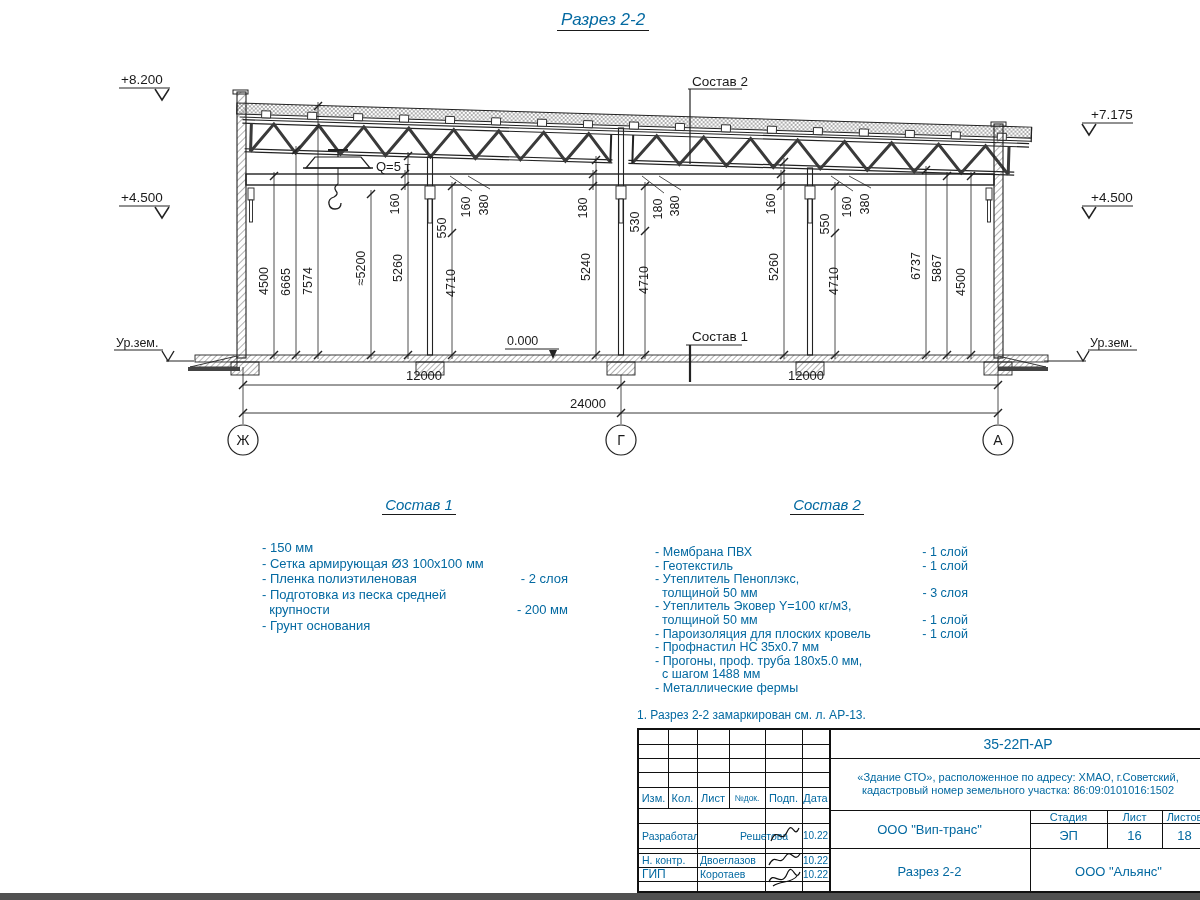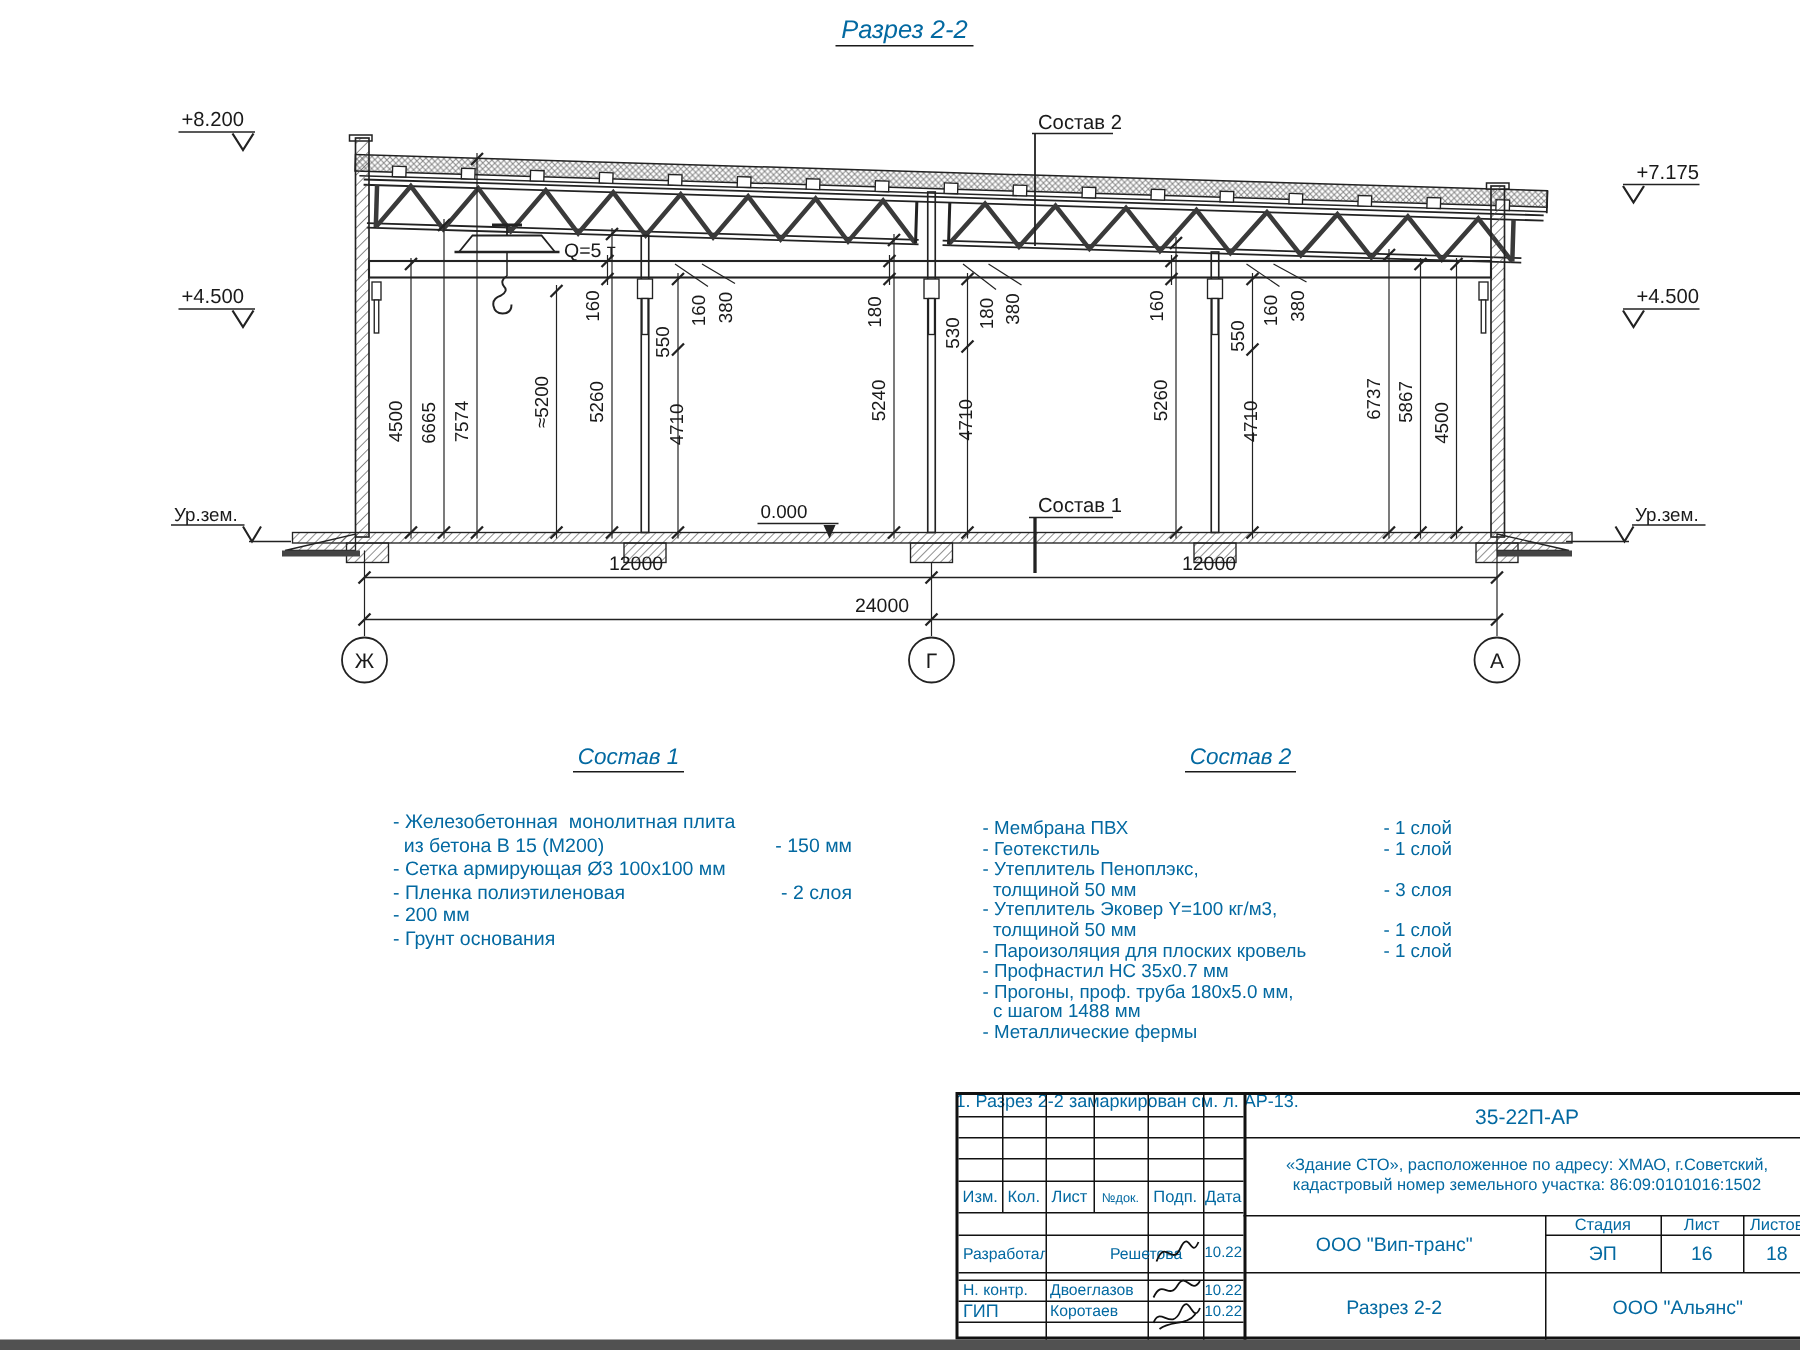--- a/index.html
+++ b/index.html
@@ -11,21 +11,21 @@
   .drawing{left:0;top:0;width:1200px;height:470px;}
   .drawing text{font-family:"Liberation Sans",sans-serif;fill:#1a1a1a;}
   .comp-title{width:140px;text-align:center;font-size:15px;font-style:italic;top:496px;}
   .comp-title span{border-bottom:1.2px solid #1a1a1a;padding:0 3px 1px 3px;}
   .comp-list{display:flex;flex-direction:column;}
   .ci{display:flex;justify-content:space-between;}
   .cn{white-space:pre;}
   .cv{align-self:flex-end;white-space:nowrap;}
   .comp1{left:262px;top:540px;width:306px;font-size:13px;line-height:15.5px;}
   .comp2{left:655px;top:546px;width:313px;font-size:12.5px;line-height:13.6px;}
-  .note{left:637px;top:708px;font-size:12px;margin-top:19px;}
+  .note{left:637px;top:708px;font-size:12px;}
   
   .stamp{left:637px;top:728px;width:568px;height:165px;border:2px solid #111;box-sizing:border-box;}
   .vl{position:absolute;width:0;border-left:1px solid #111;}
   .hl{position:absolute;height:0;border-top:1px solid #111;}
   .thick{border-left-width:2px;}
   .cell{position:absolute;display:flex;align-items:center;justify-content:center;
         text-align:center;font-size:12px;overflow:hidden;}
   .left-al{justify-content:flex-start;padding-left:3px;box-sizing:border-box;}
   .sig{position:absolute;}
   .bottom-bar{left:0;top:893px;width:1200px;height:7px;background:#515151;}
@@ -292,33 +292,33 @@
   </svg>
 
   <div class="abs comp-title" style="left:349px;">
     <span>Состав 1</span>
   </div>
   <div class="abs comp-title" style="left:757px;">
     <span>Состав 2</span>
   </div>
   <div class="abs comp-list comp1" id="comp1-items">
       <div class="ci">
-        <div class="cn">- Железобетонная  монолитная плита
-  из бетона В 15 (М200)</div>
         <div class="cv">- 150 мм</div>
       </div>
       <div class="ci">
         <div class="cn">- Сетка армирующая Ø3 100х100 мм</div>
         <div class="cv"></div>
       </div>
       <div class="ci">
         <div class="cn">- Пленка полиэтиленовая</div>
         <div class="cv">-  2 слоя</div>
       </div>
       <div class="ci">
+        <div class="cn">- Подготовка из песка средней
+  крупности</div>
         <div class="cv">- 200 мм</div>
       </div>
       <div class="ci">
         <div class="cn">- Грунт основания</div>
         <div class="cv"></div>
       </div>
     </div>
   <div class="abs comp-list comp2" id="comp2-items">
       <div class="ci">
         <div class="cn">- Мембрана ПВХ</div>

